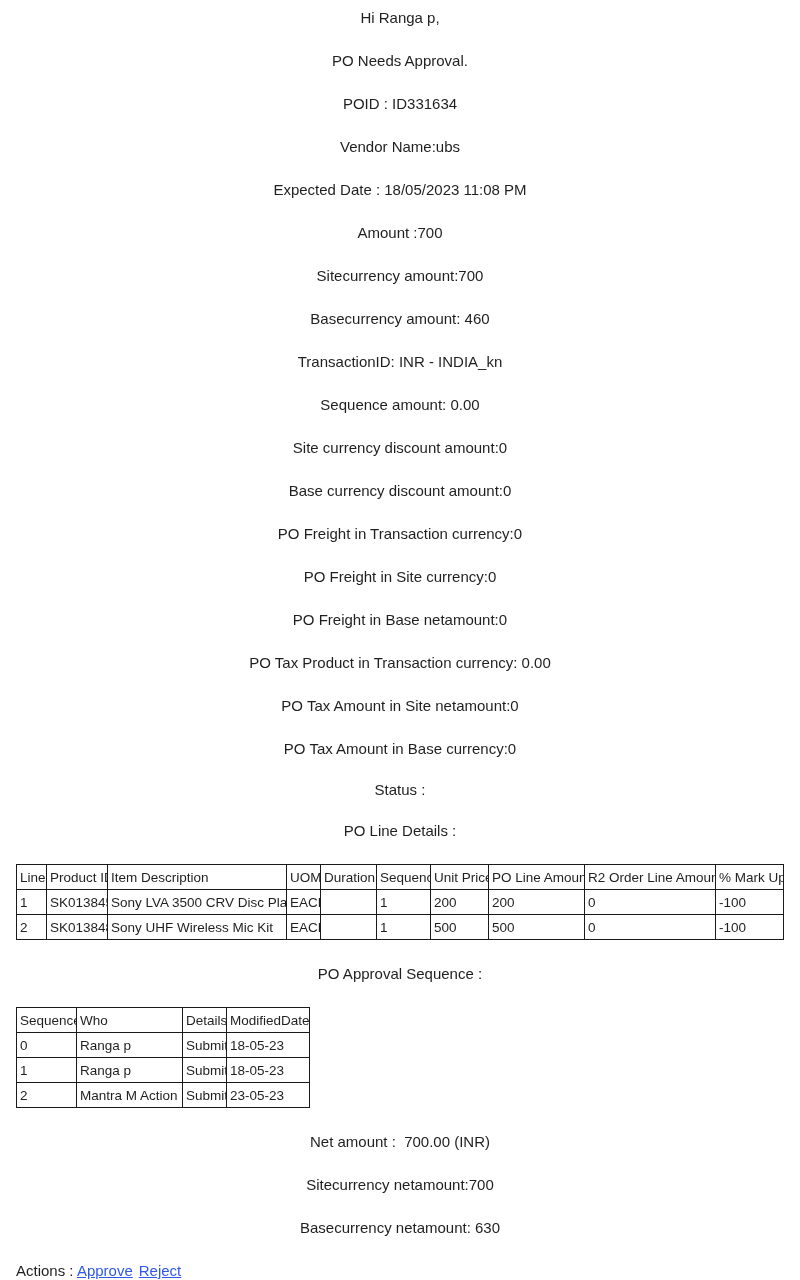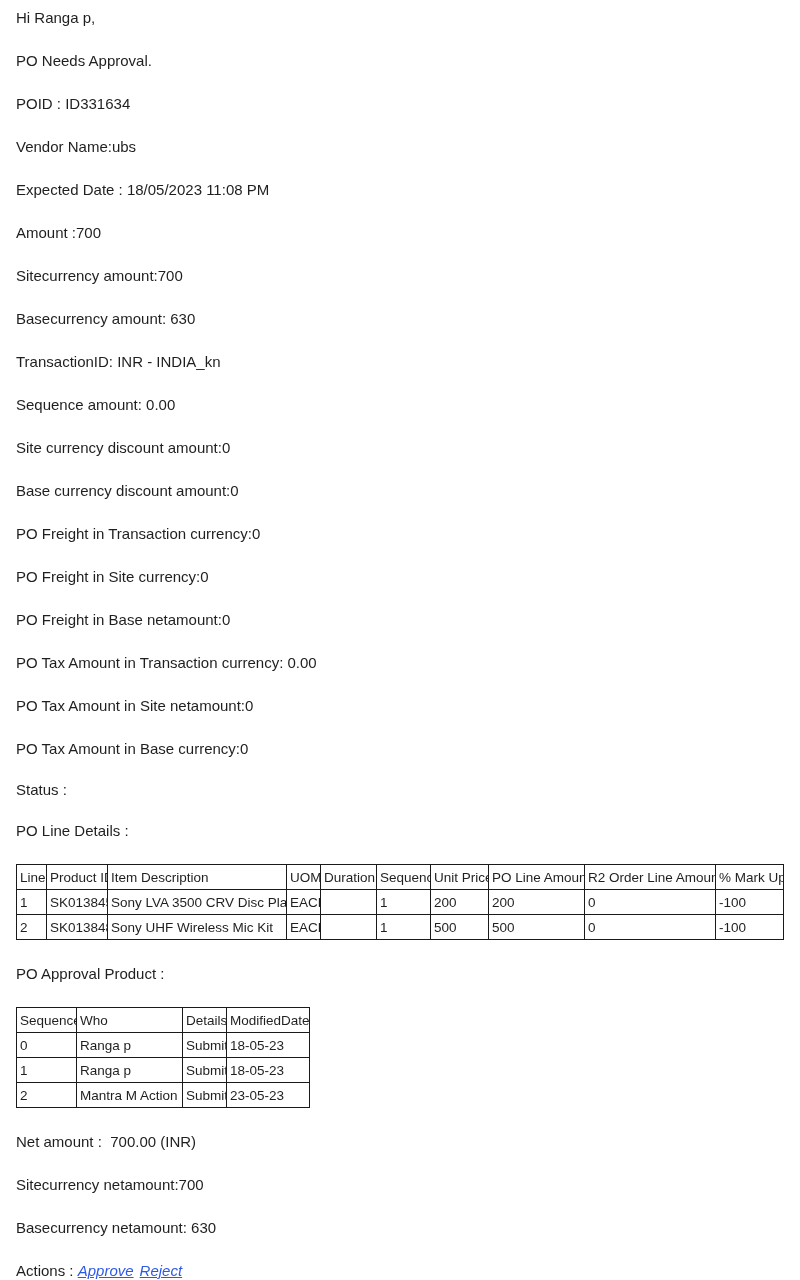--- a/index.html
+++ b/index.html
@@ -13,20 +13,21 @@
     box-sizing: border-box;
     padding: 8px 16px 10px 16px;
     font-family: "Liberation Sans", sans-serif;
     font-size: 15px;
     color: #1f1f1f;
   }
   p.line {
     margin: 0 0 24px 0;
     line-height: 19px;
     white-space: pre-wrap;
+    text-align: center;
   }
   p.line.tight {
     margin-bottom: 22px;
   }
   table.grid {
     border-collapse: collapse;
     table-layout: fixed;
     font-size: 13.5px;
     color: #1f1f1f;
     margin: 0 0 24px 0;
@@ -46,42 +47,41 @@
   table.po-lines { width: 767px; }
   table.approval { width: 293px; }
   .actions-line {
     margin: 0;
     line-height: 19px;
   }
   .actions-line a {
     color: var(--link-color, #2e59e8);
     text-decoration: underline;
     margin-right: 6px;
-    font-style: italic;
   }
 </style>
 </head>
 <body>
 
 <p class="line">Hi Ranga p,</p>
 <p class="line">PO Needs Approval.</p>
 <p class="line">POID : ID331634</p>
 <p class="line">Vendor Name:ubs</p>
 <p class="line">Expected Date : 18/05/2023 11:08 PM</p>
 <p class="line">Amount :700</p>
 <p class="line">Sitecurrency amount:700</p>
-<p class="line">Basecurrency amount: 630</p>
+<p class="line">Basecurrency amount: 460</p>
 <p class="line">TransactionID: INR - INDIA_kn</p>
 <p class="line">Sequence amount: 0.00</p>
 <p class="line">Site currency discount amount:0</p>
 <p class="line">Base currency discount amount:0</p>
 <p class="line">PO Freight in Transaction currency:0</p>
 <p class="line">PO Freight in Site currency:0</p>
 <p class="line">PO Freight in Base netamount:0</p>
-<p class="line">PO Tax Amount in Transaction currency: 0.00</p>
+<p class="line">PO Tax Product in Transaction currency: 0.00</p>
 <p class="line">PO Tax Amount in Site netamount:0</p>
 <p class="line tight">PO Tax Amount in Base currency:0</p>
 <p class="line tight">Status :</p>
 <p class="line">PO Line Details :</p>
 
 <table class="grid po-lines">
   <colgroup>
     <col style="width:30px">
       <col style="width:61px">
       <col style="width:179px">
@@ -126,21 +126,21 @@
     <td></td>
     <td>1</td>
     <td>500</td>
     <td>500</td>
     <td>0</td>
     <td>-100</td>
   </tr>
 </tbody>
   </table>
 
-<p class="line">PO Approval Product :</p>
+<p class="line">PO Approval Sequence :</p>
 
 <table class="grid approval">
   <colgroup>
     <col style="width:60px">
       <col style="width:106px">
       <col style="width:44px">
       <col style="width:83px">
   </colgroup>
   <tbody>
       <tr>

